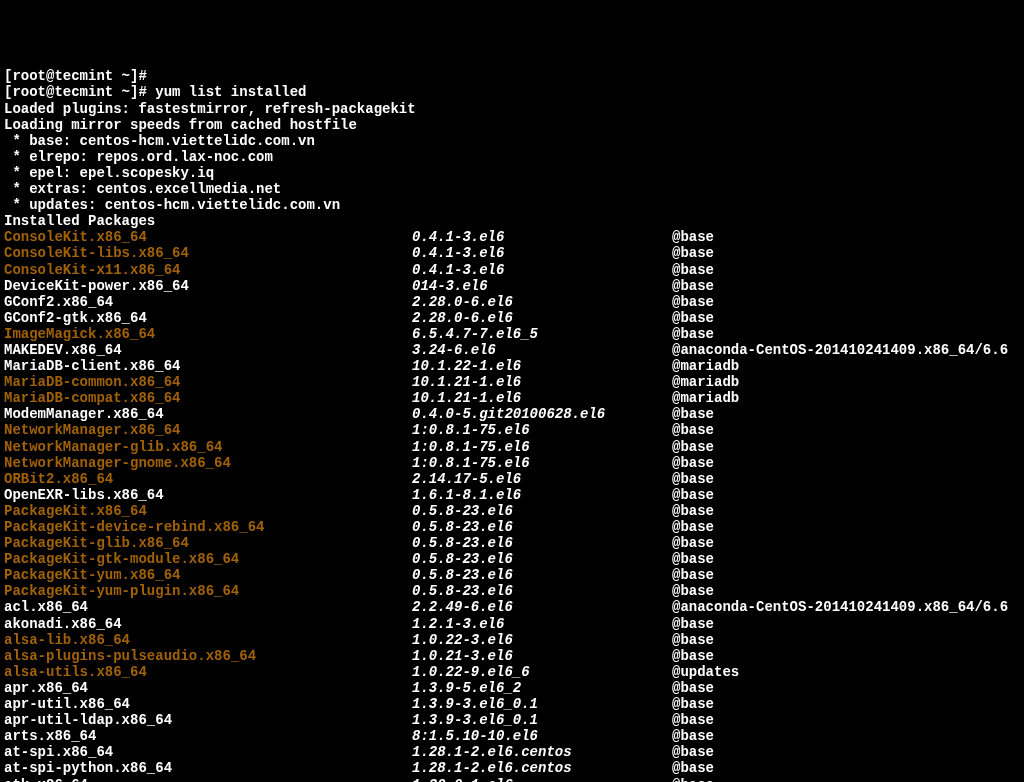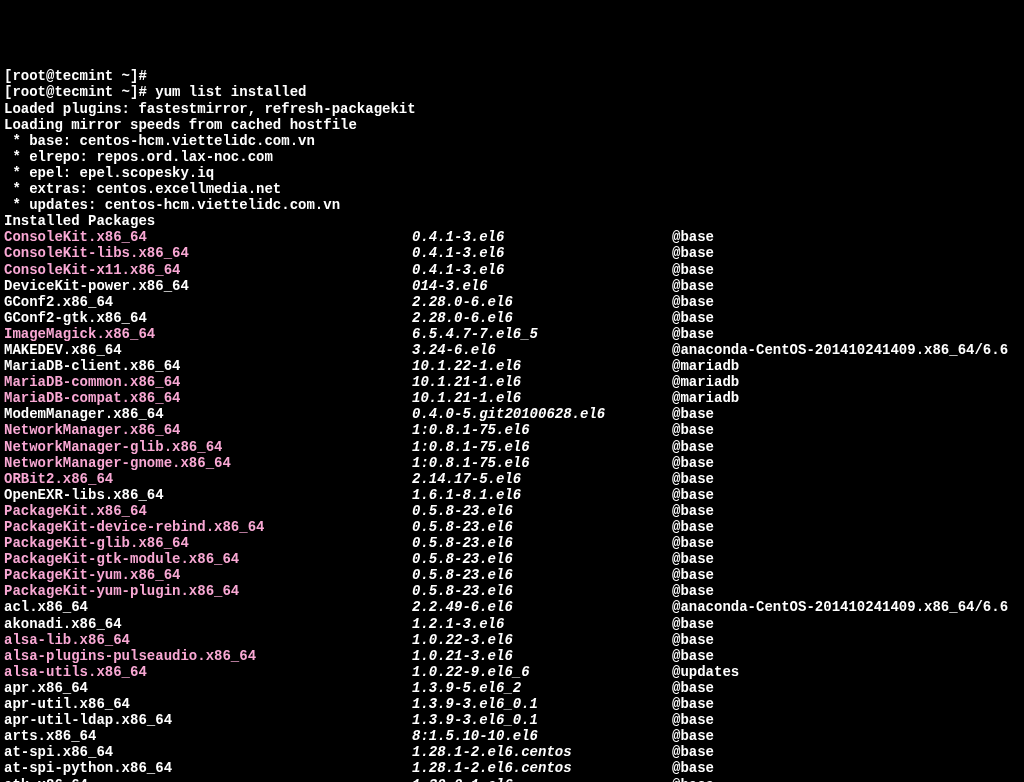--- a/index.html
+++ b/index.html
@@ -6,21 +6,21 @@
       background: #000;
       color: #fff;
       font-family: "Courier New", monospace;
       font-size: 14px;
       line-height: 1.15;
       margin: 0;
       padding: 4px;
       white-space: pre;
       font-weight: bold;
     }
-    .bold-green { color: #f9a8d4; font-weight: bold; }
+    .bold-green { color: #a16207; font-weight: bold; }
     .row { display: flex; }
     .col-name { width: 408px; flex-shrink: 0; }
     .col-ver  { width: 260px; flex-shrink: 0; font-style: italic; }
     .col-repo { flex: 1; }
   </style>
 </head>
 <body>
 
 
 

